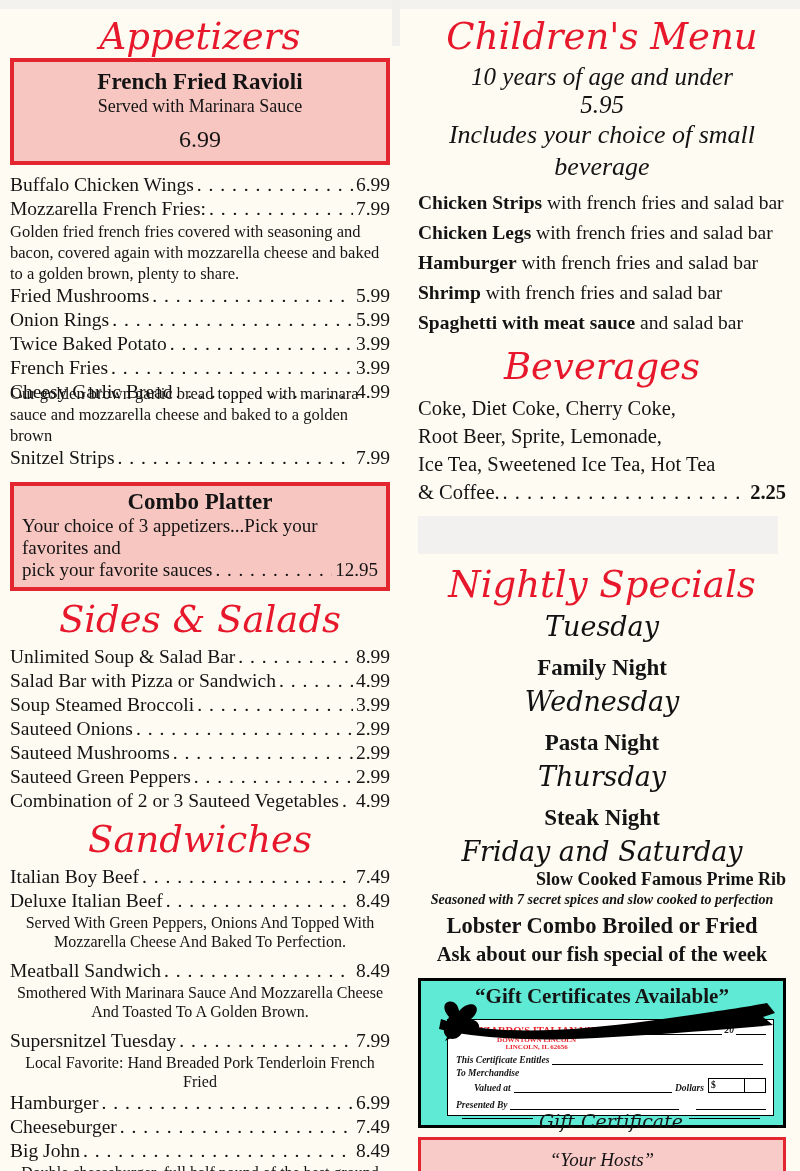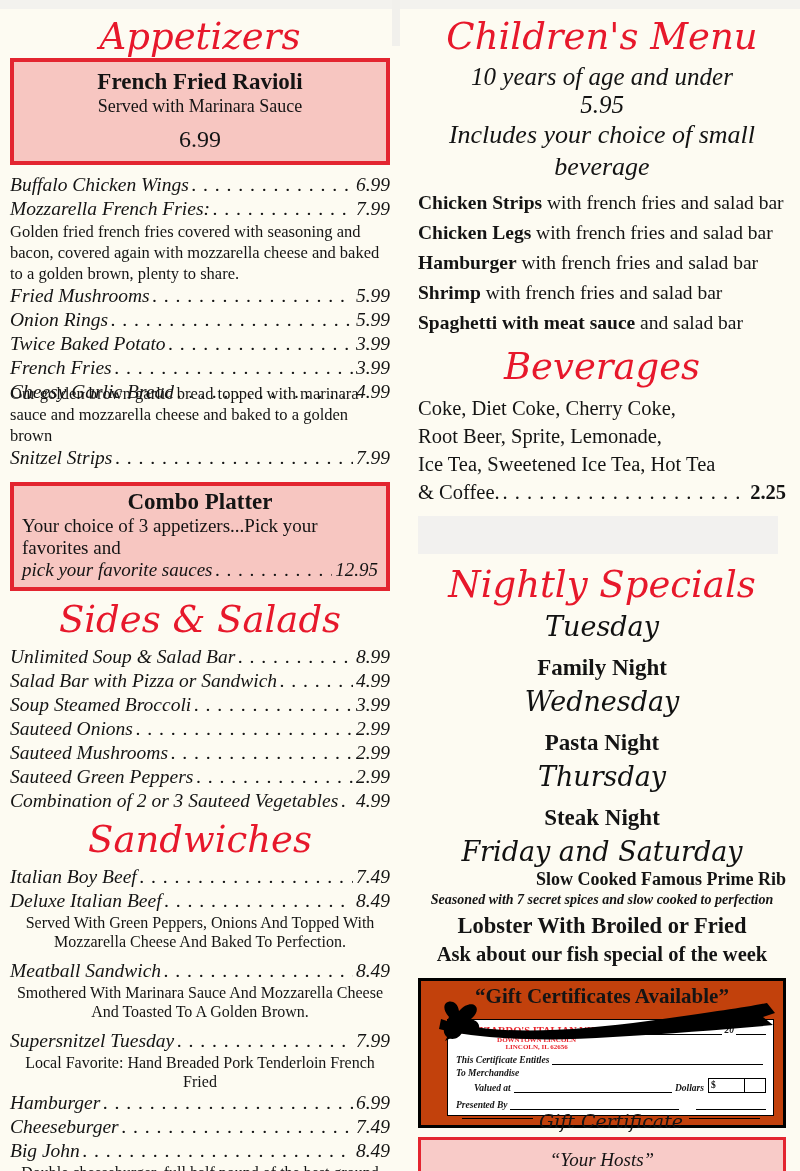--- a/index.html
+++ b/index.html
@@ -34,21 +34,21 @@
   .feature-box{margin-top:0;text-align:center;padding:6px 8px 8px;}
   .feature-name{font-weight:bold;font-size:23px;line-height:27px;}
   .feature-sub{font-size:18px;line-height:22px;}
   .feature-price{font-size:24px;margin-top:9px;}
 
   .combo-box{margin-top:12px;padding:3px 8px 6px;}
   .combo-title{font-weight:bold;font-size:23px;text-align:center;line-height:26px;}
   .combo-line{font-size:19px;line-height:22px;}
 
   
-  .menu-row{display:flex;align-items:flex-start;font-size:19.5px;line-height:24px;font-style:italic;}
+  .menu-row{display:flex;align-items:flex-start;font-size:19.5px;line-height:24px;}
   .menu-row .nm{white-space:nowrap;}
   .dots{flex:1;overflow:hidden;white-space:nowrap;margin:0 3px;}
   .dots::after{content:". . . . . . . . . . . . . . . . . . . . . . . . . . . . . . . . . . . . . . . . . . . . . . . .";letter-spacing:1px;}
   .price{white-space:nowrap;}
   .rows{margin-top:8px;}
   .desc{font-size:16.5px;line-height:21px;padding-right:2px;}
   .desc-c{font-size:16px;line-height:19px;text-align:center;}
   .gap-row{height:8px;}
 
   
@@ -60,21 +60,21 @@
   .bev-last{display:flex;align-items:baseline;font-size:20.5px;line-height:28px;}
   .bev-last .price{font-weight:bold;}
   .gray-block{width:360px;height:38px;background:var(--grayBlock);margin-top:10px;}
   .night-name{font-weight:bold;font-size:23px;text-align:center;line-height:27px;margin-bottom:6px;margin-top:12px;}
   .rib-name{font-weight:bold;font-size:18px;text-align:right;line-height:25px;}
   .rib-desc{font-weight:bold;font-style:italic;font-size:14px;text-align:center;line-height:16px;}
   .lobster{font-weight:bold;font-size:22.5px;text-align:center;line-height:26px;margin-top:5px;}
   .fish-note{font-weight:bold;font-size:20.5px;text-align:center;line-height:24px;margin-top:3px;}
 
   
-  .gift-box{position:relative;margin-top:12px;height:150px;border:3px solid #000;background:#c2410c;}
+  .gift-box{position:relative;margin-top:12px;height:150px;border:3px solid #000;background:#5eead4;}
   .gift-title{text-align:center;font-weight:bold;font-size:21px;line-height:24px;margin-top:3px;position:relative;z-index:2;}
   .ribbon{position:absolute;left:2px;top:16px;width:356px;height:46px;z-index:1;}
   .cert{
     position:absolute;left:26px;right:9px;top:38px;bottom:9px;border:1px solid #000;
     background:#fff;padding:3px 7px 2px 8px;font-size:9.5px;
     font-weight:bold;font-style:italic;display:flex;flex-direction:column;z-index:0;
   }
   .cert .fill{flex:1;border-bottom:1px solid #000;height:10px;margin:0 3px;}
   .cert-row{display:flex;align-items:flex-end;}
   .cert-top{display:flex;margin-top:2px;}
@@ -291,21 +291,21 @@
   <div style="margin-top:6px">
     <div class="day-script">Tuesday</div>
     <div class="night-name">Family Night</div>
     <div class="day-script">Wednesday</div>
     <div class="night-name">Pasta Night</div>
     <div class="day-script">Thursday</div>
     <div class="night-name">Steak Night</div>
     <div class="day-script">Friday and Saturday</div>
     <div class="rib-name">Slow Cooked Famous Prime Rib</div>
     <div class="rib-desc">Seasoned with 7 secret spices and slow cooked to perfection</div>
-    <div class="lobster">Lobster With Broiled or Fried</div>
+    <div class="lobster">Lobster Combo Broiled or Fried</div>
     <div class="fish-note">Ask about our fish special of the week</div>
   </div>
 
   <div class="gift-box">
     <div class="gift-title">“Gift Certificates Available”</div>
     <svg class="ribbon" viewBox="0 0 356 46">
       <path d="M18,22 C70,40 150,34 225,24 C275,17 320,11 344,6 L352,16 L340,20 L350,28 C300,33 250,36 190,40 C120,45 55,42 16,32 Z" fill="#000"></path>
       <path d="M26,20 C12,4 34,-2 36,14 C48,0 62,10 48,22 C64,26 54,44 40,34 C34,48 16,42 22,28 Z" fill="#000"></path>
       <path d="M30,30 L22,44 L30,40 Z" fill="#000"></path>
     </svg>

